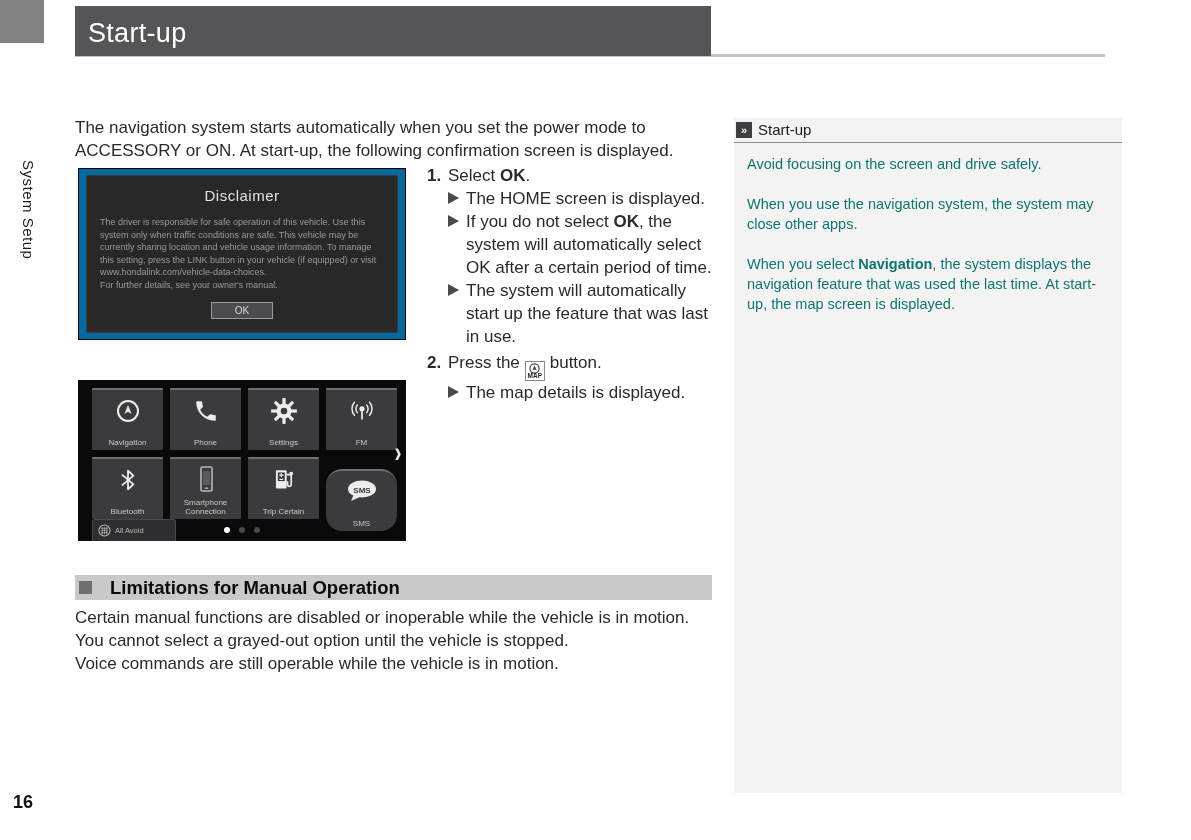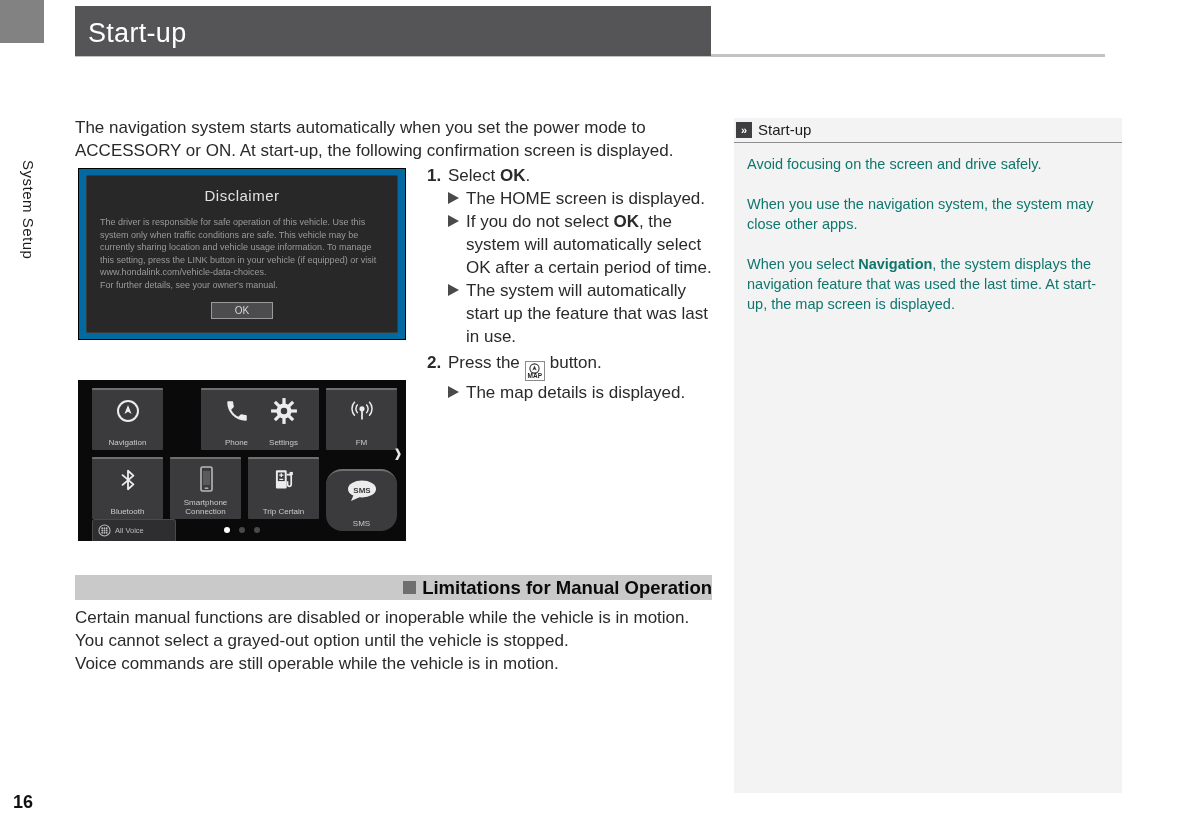--- a/index.html
+++ b/index.html
@@ -63,21 +63,21 @@
     padding-left:5px; color:#bbb; font-size:7.5px; }
   .dots { position:absolute; left:0; right:0; top:147px; display:flex;
     justify-content:center; gap:9px; }
   .dot { width:6px; height:6px; border-radius:50%; background:#4a4a4c; }
   .dot.on { background:#fff; }
   #home .chev { position:absolute; right:3px; top:55px; color:#e8e8e8;
     font-size:30px; font-weight:bold; transform:scaleX(.7); }
 
   
   #lim-head { left:75px; top:575px; width:637px; height:25px; background:#c9c9c9;
-    display:flex; align-items:center; gap:6px; padding-left:4px;justify-content:flex-end; }
+    display:flex; align-items:center; gap:18px; padding-left:4px; }
   #lim-head .sq { width:13px; height:13px; background:#6f6f70; }
   #lim-head .h { font-size:18.5px; font-weight:bold; color:#0a0a0a; }
   #lim-body { left:75px; top:606px; width:650px; font-size:17px; line-height:23px; }
 
   
   #note { left:734px; top:118px; width:388px; height:675px; background:#f3f3f3; }
   #note .hd { display:flex; align-items:center; gap:6px; padding:3px 2px 4px 2px;
     border-bottom:1px solid #8e8e8e; }
   #note .hd .ic { width:16px; height:16px; background:#3f3f41; color:#fff;
     font-size:11px; font-weight:bold; display:flex; align-items:center;
@@ -152,21 +152,21 @@
 
   <div class="tile" style="left:14px; top:8px;">
     <div class="ic">
       <svg width="28" height="28" viewBox="0 0 28 28">
           <circle cx="14" cy="14" r="10" fill="none" stroke="#ececec" stroke-width="2"></circle>
           <path d="M14 8l3.6 9-3.6-2.2-3.6 2.2z" fill="#ececec"></path>
         </svg>
     </div>
     <div class="tl">Navigation</div>
   </div>
-  <div class="tile" style="left:92px; top:8px;margin-left:31px;">
+  <div class="tile" style="left:92px; top:8px;">
     <div class="ic">
       <svg width="26" height="26" viewBox="0 0 24 24">
           <path d="M6.6 10.8c1.5 2.9 3.7 5.1 6.6 6.6l2.2-2.2c.3-.3.7-.4 1-.2 1.1.4 2.3.6 3.6.6.6 0 1 .4 1 1V20c0 .6-.4 1-1 1C10.6 21 3 13.4 3 4c0-.6.4-1 1-1h3.5c.6 0 1 .4 1 1 0 1.2.2 2.4.6 3.6.1.3 0 .7-.2 1l-2.3 2.2z" fill="#ececec"></path>
         </svg>
     </div>
     <div class="tl">Phone</div>
   </div>
   <div class="tile" style="left:170px; top:8px;">
     <div class="ic">
       <svg width="28" height="28" viewBox="0 0 26 26">
@@ -249,21 +249,21 @@
           <circle cx="7" cy="4.6" r="1"></circle>
           <circle cx="9.4" cy="4.6" r="1"></circle>
         <circle cx="4.6" cy="7" r="1"></circle>
           <circle cx="7" cy="7" r="1"></circle>
           <circle cx="9.4" cy="7" r="1"></circle>
         <circle cx="4.6" cy="9.4" r="1"></circle>
           <circle cx="7" cy="9.4" r="1"></circle>
           <circle cx="9.4" cy="9.4" r="1"></circle>
       </g>
     </svg>
-    <span>All Voice</span>
+    <span>All Avoid</span>
   </div>
   <div class="dots">
     <span class="dot on"></span>
     <span class="dot"></span>
     <span class="dot"></span>
   </div>
   <div class="chev">›</div>
 </div>
 
 <div class="abs" id="lim-head">

